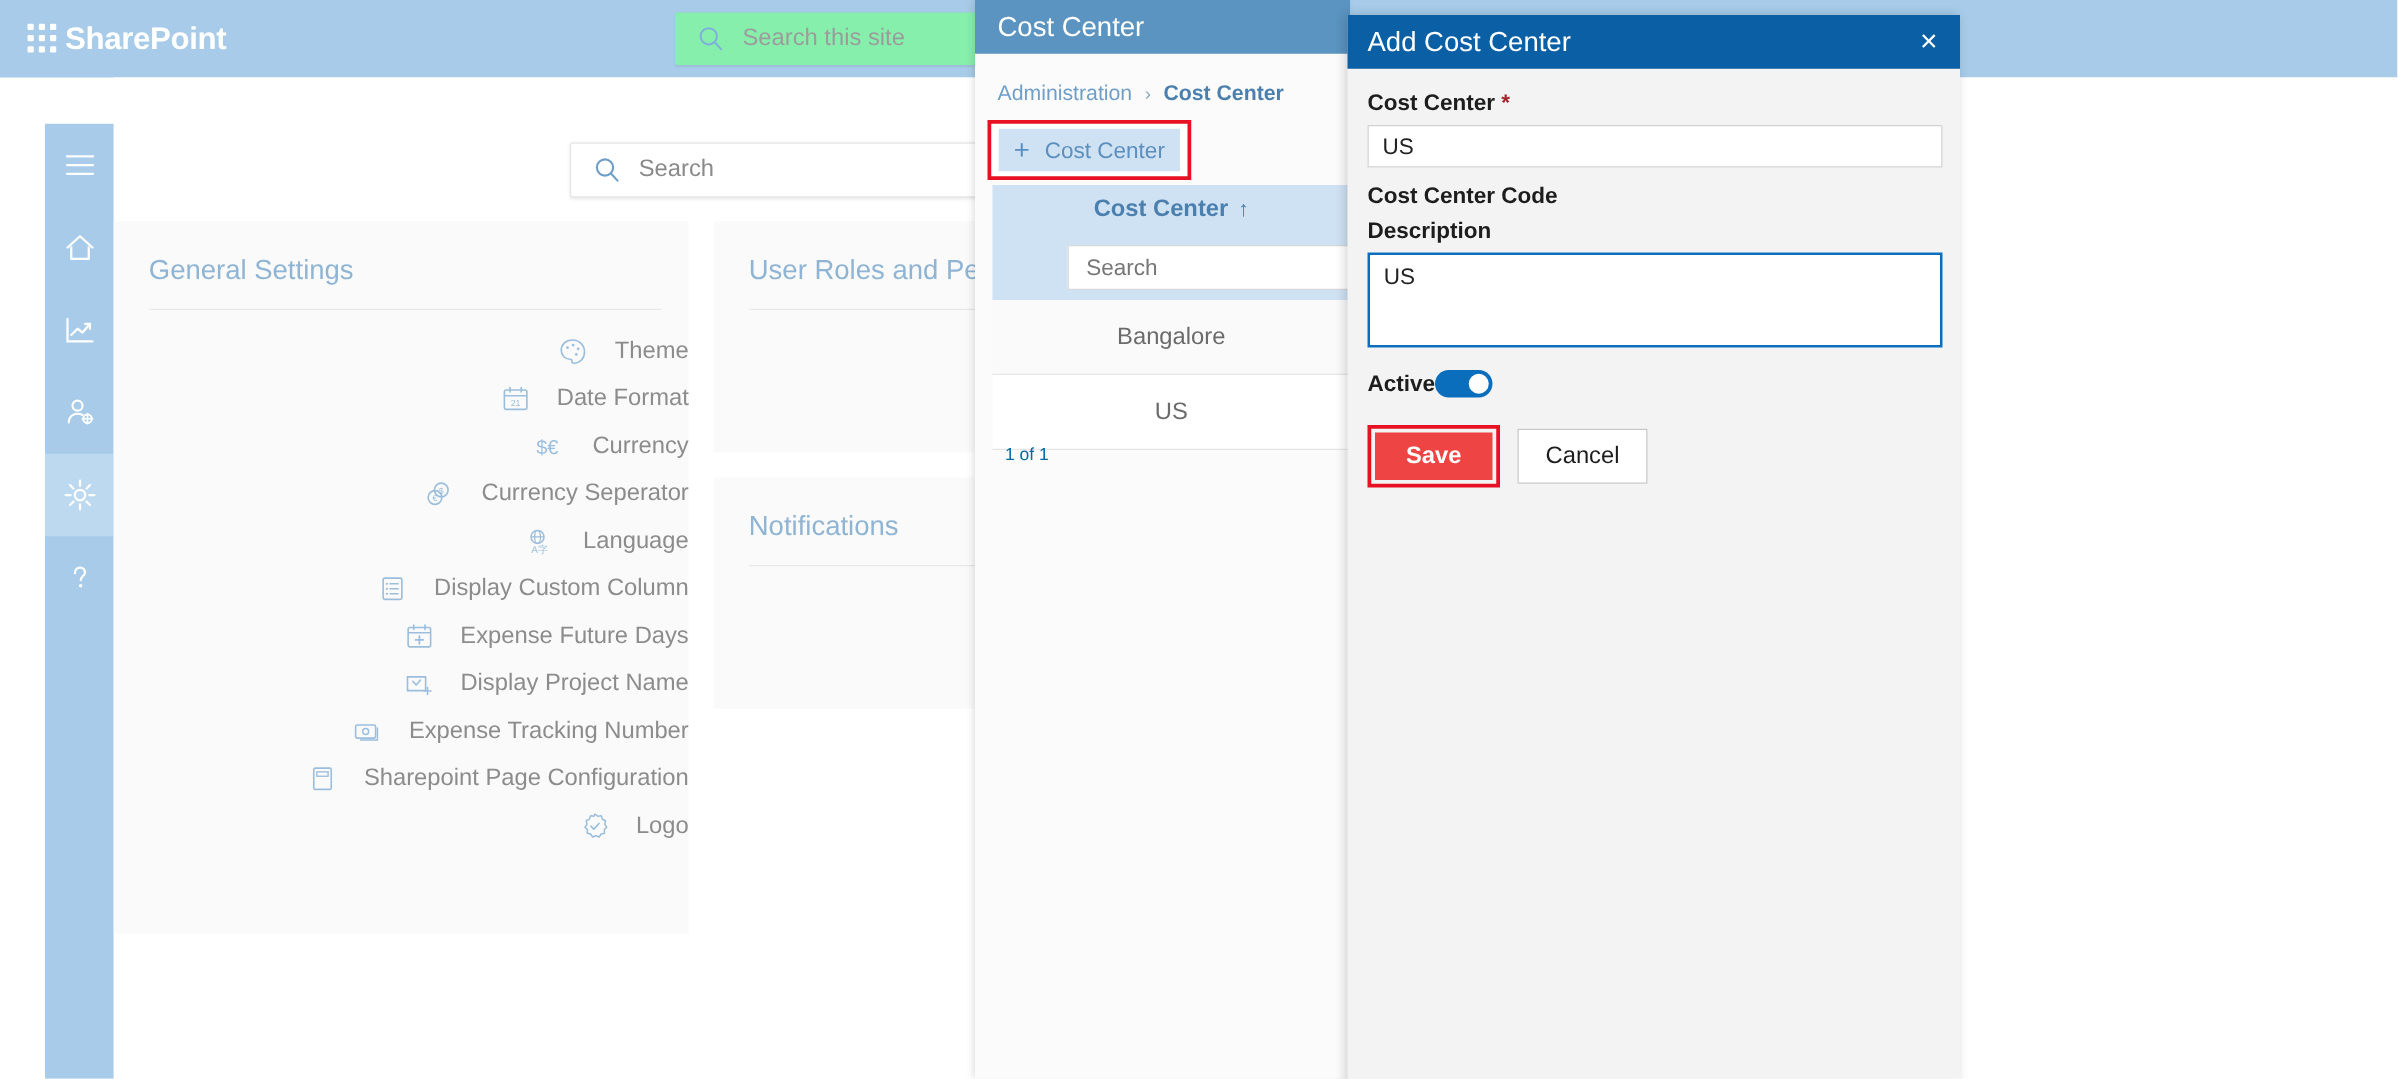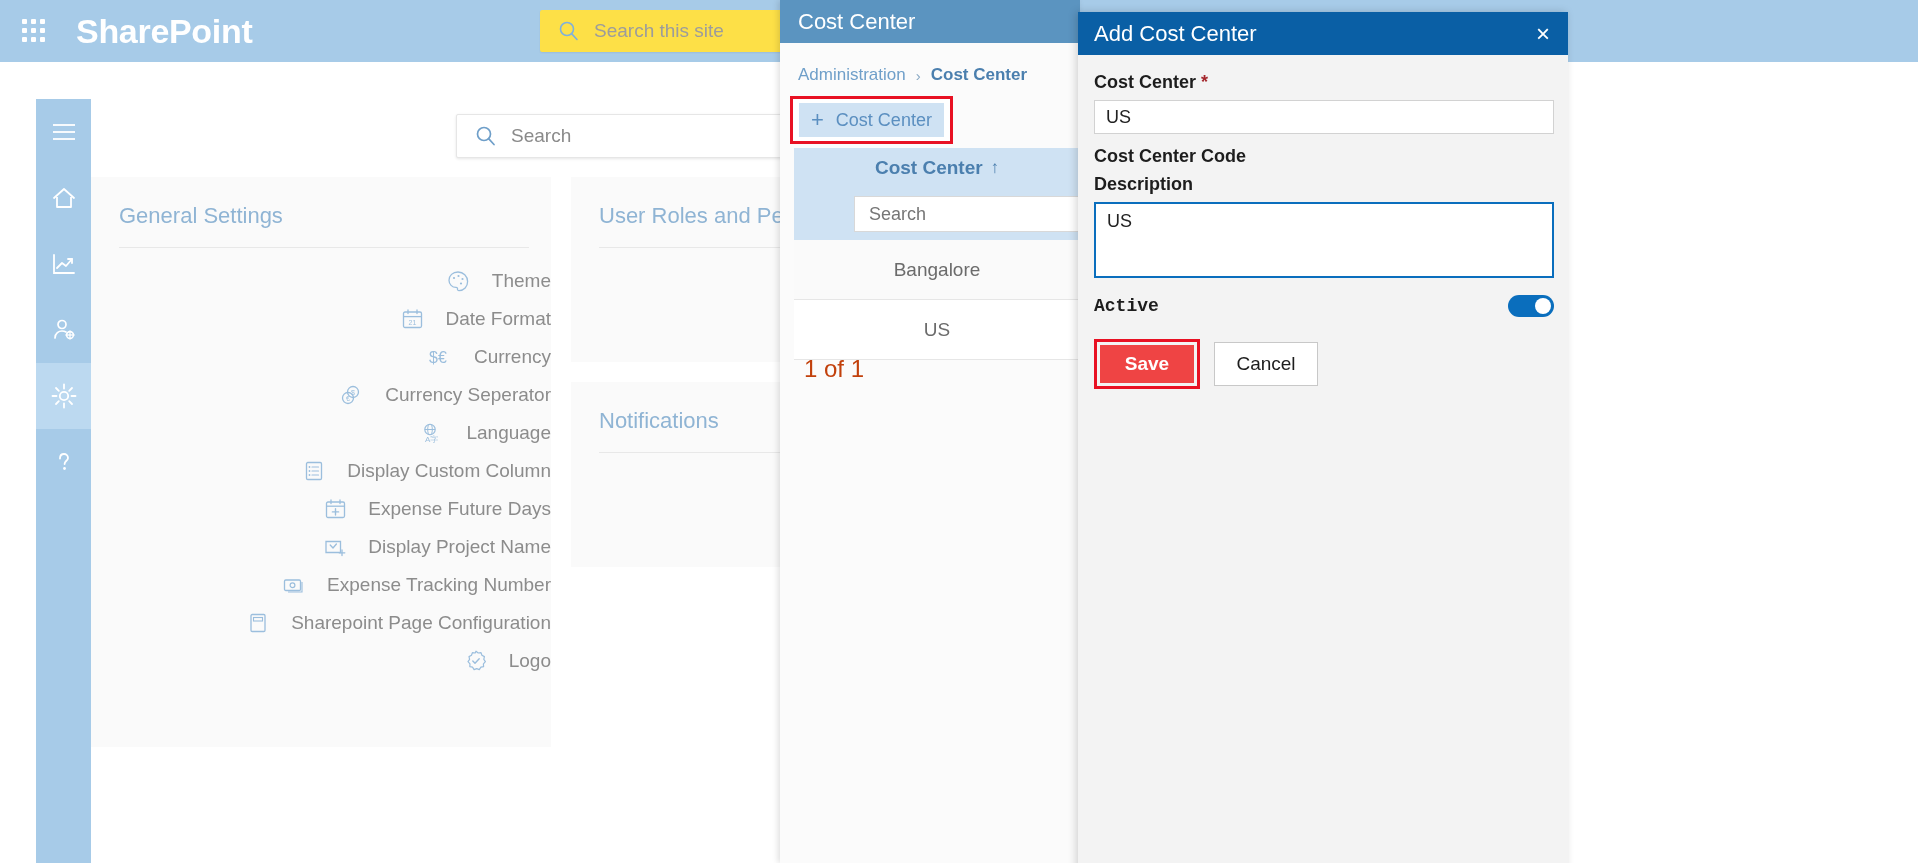--- a/index.html
+++ b/index.html
@@ -15,26 +15,26 @@
   .suitebar {
     position: absolute; top: 0; left: 0; width: 1918px; height: 62px;
     background: #a7cbe8;
     display: flex; align-items: center;
   }
   .waffle { width: 36px; height: 36px; margin-left: 16px;
     display: grid; grid-template-columns: repeat(3, 6px); grid-template-rows: repeat(3, 6px);
     gap: 3px; align-content: center; justify-content: center; cursor: pointer; }
   .waffle i { display: block; width: 5px; height: 5px; background: #ffffff; border-radius: 1px; }
   .sp-brand {
-    margin-left: 24px; color: #ffffff; font-size: 34px; font-weight: bold;
+    margin-left: 0; color: #ffffff; font-size: 25px; font-weight: bold;
     letter-spacing: -0.3px; cursor: pointer;
   }
   .sp-search {
     position: absolute; left: 540px; top: 10px; width: 430px; height: 42px;
-    background: #fde047; border-radius: 2px; display: flex; align-items: center;
+    background: #86efac; border-radius: 2px; display: flex; align-items: center;
     box-shadow: 0 1px 2px rgba(0,0,0,0.07);
   }
   .sp-search .mag { margin-left: 18px; margin-right: 14px; }
   .sp-search-input {
     border: none; outline: none; background: transparent; font-size: 19px;
     color: #6f6f6f; font-family: "Liberation Sans", sans-serif; width: 330px;
   }
   .sp-search-input::placeholder { color: #9c9c9c; }
 
   
@@ -141,21 +141,21 @@
   .cc-search-input::placeholder { color: #767676; }
 
   .cc-rowlist { position: absolute; left: 14px; top: 240px; width: 286px; }
   .cc-row {
     height: 60px; display: flex; align-items: center; justify-content: center;
     font-size: 19px; color: #6b6b6b; border-bottom: 1px solid #e6e6e6; cursor: pointer;
   }
   .cc-row.alt { background: #fafafa; }
   .cc-row.plain { background: #ffffff; }
   .cc-pager {
-    position: absolute; left: 24px; top: 355px; font-size: 24px; color: #c2410c;
+    position: absolute; left: 24px; top: 355px; font-size: 14px; color: #0369a1;
   }
 
   
   .form-panel {
     position: absolute; left: 1078px; top: 12px; width: 490px; height: 863px;
     background: #f3f3f3; box-shadow: -2px 0 8px rgba(0,0,0,0.17); z-index: 50;
   }
   .form-head {
     height: 43px; background: #0a5fa5; display: flex; align-items: center;
     justify-content: space-between; padding: 0 14px 0 16px;
@@ -169,21 +169,21 @@
   .fld-input {
     width: 460px; height: 34px; background: #ffffff; border: 1px solid #d2d2d2;
     font-size: 18px; color: #222; padding-left: 11px; outline: none;
     font-family: "Liberation Sans", sans-serif; margin-bottom: 12px;
   }
   .fld-area {
     width: 460px; height: 76px; background: #ffffff; border: 2px solid #0a6ebd;
     font-size: 18px; color: #222; padding: 7px 0 0 11px; outline: none; resize: none;
     font-family: "Liberation Sans", sans-serif; margin-bottom: 13px;
   }
-  .toggle-row { display: flex; align-items: center; justify-content: space-between; width: 460px; margin-bottom: 22px; font-family: Liberation Mono, monospace; }
+  .toggle-row { display: flex; align-items: center; width: 460px; margin-bottom: 22px; }
   .toggle-label { font-size: 18px; color: #1d1d1d; font-weight: bold; }
   .toggle {
     width: 46px; height: 22px; background: #0a6ebd; border-radius: 11px;
     position: relative; cursor: pointer;
   }
   .toggle .knob {
     position: absolute; right: 3px; top: 3px; width: 16px; height: 16px;
     background: #ffffff; border-radius: 50%;
   }
   .btn-row { display: flex; align-items: center; gap: 14px; }

